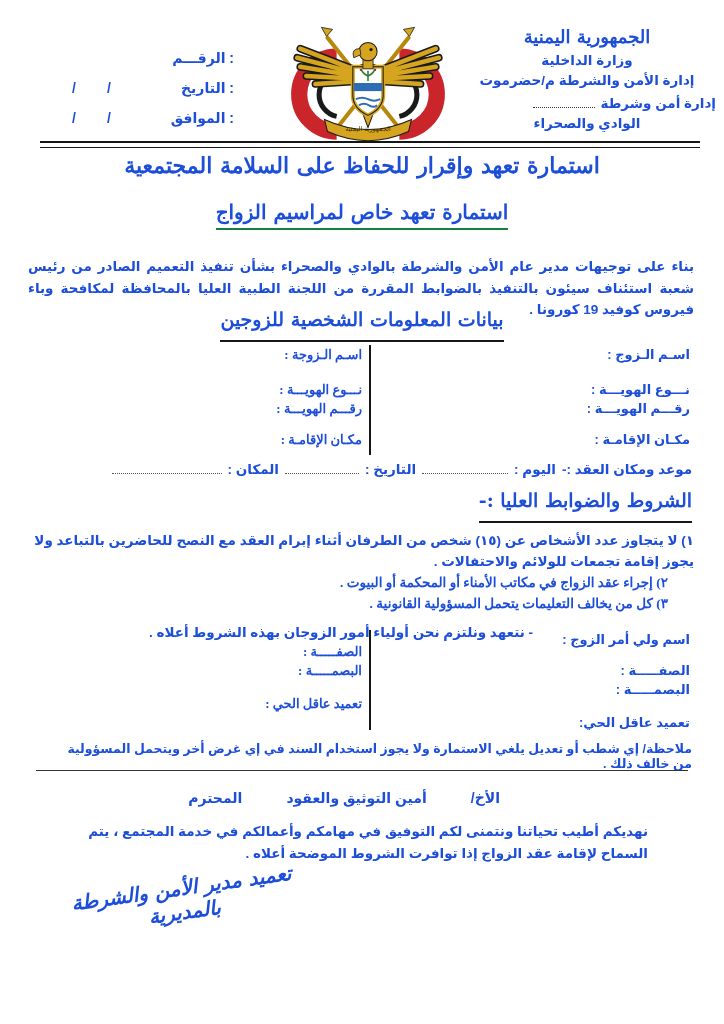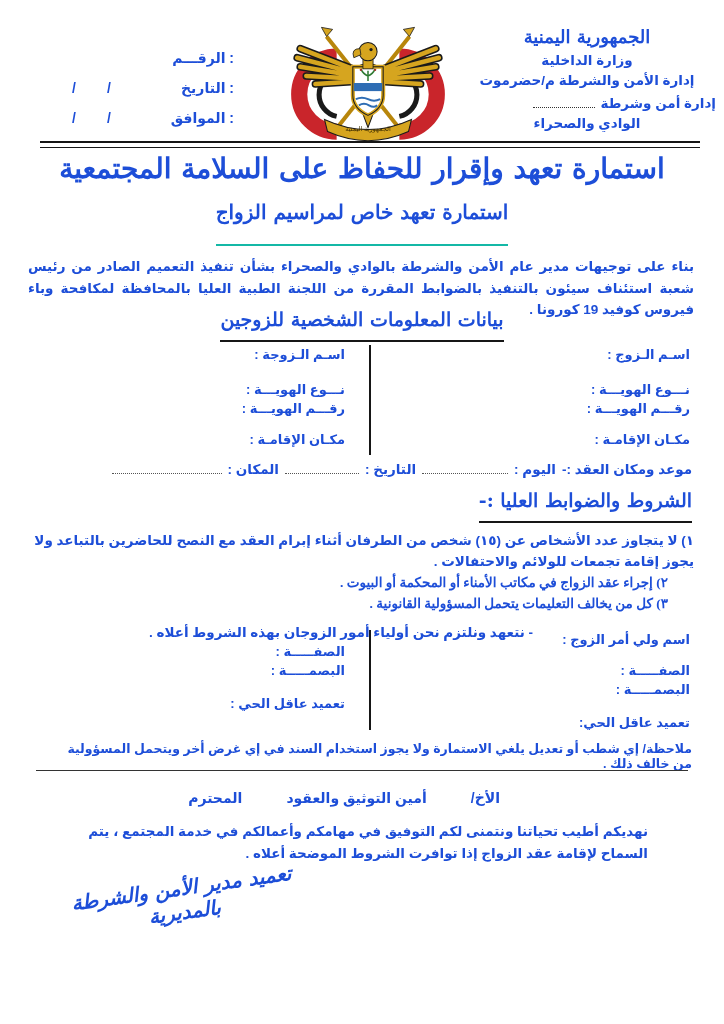--- a/index.html
+++ b/index.html
@@ -19,36 +19,36 @@
   .hl-row {display:flex; justify-content:space-between; align-items:baseline; margin-bottom:14px; font-weight:bold; font-size:14px;}
   .slashes {white-space:pre; font-weight:bold;}
   
   .emblem {position:absolute; left:282px; top:22px; width:172px; height:120px;}
   
   .rule-double {position:absolute; top:141px; left:40px; width:660px; height:4px;
     border-top:2.5px solid #161616; border-bottom:1.5px solid #161616;}
   .rule-single {position:absolute; top:770px; left:36px; width:652px; border-top:1.5px solid #333;}
   
   .title-main {position:absolute; top:152px; left:0; width:100%; text-align:center;
-    font-family:"DejaVu Serif",serif; font-weight:bold; font-size:28px;}
+    font-family:"DejaVu Serif",serif; font-weight:bold; font-size:22px;}
   .title-sub-wrap {position:absolute; top:200px; left:0; width:100%; text-align:center;}
   .title-sub {display:inline-block; font-family:"DejaVu Serif",serif; font-weight:bold; font-size:20px;
-    border-bottom:2px solid #14b8a6; padding-bottom:20px;}
+    border-bottom:2px solid #15803d; padding-bottom:4px;}
   
   .intro {position:absolute; top:256px; right:30px; left:28px; direction:rtl;
     font-weight:bold; font-size:13.5px; line-height:1.6; text-align:justify;}
   
   .sec-head-wrap {position:absolute; left:0; width:100%; text-align:center;}
   .sec-head {display:inline-block; font-family:"DejaVu Serif",serif; font-weight:bold; font-size:19px;
     border-bottom:2px solid #161616; padding-bottom:10px;}
   .cond-head-wrap {position:absolute; top:489px; right:32px; direction:rtl;}
   
   .grid {position:absolute; left:35px; width:655px; display:flex;}
   .grid .col {direction:rtl; text-align:right;}
-  .grid .col-left {width:336px; border-left:none; border-right:2px solid #161616; padding-right:24px; box-sizing:border-box; order:1;}
+  .grid .col-left {width:336px; border-left:none; border-right:2px solid #161616; padding-right:7px; box-sizing:border-box; order:1;font-family:Liberation Serif, serif;}
   .grid .col-right {flex:1; order:2;}
   .fr {font-weight:bold; font-size:13px; height:19px; line-height:19px; white-space:nowrap;}
   .mt16 {margin-top:16px;} .mt12 {margin-top:12px;} .mt14 {margin-top:14px;}
   
   .appt {position:absolute; top:461px; right:32px; left:28px; direction:rtl;
     display:flex; align-items:baseline; gap:6px; font-weight:bold; font-size:13.5px;}
   .fill {display:inline-block; border-bottom:1.5px dotted #555; height:12px;}
   .w80 {width:86px;} .w70 {width:74px;} .w105 {width:110px;}
   
   .cond-list {position:absolute; top:531px; right:30px; left:28px; direction:rtl;}

